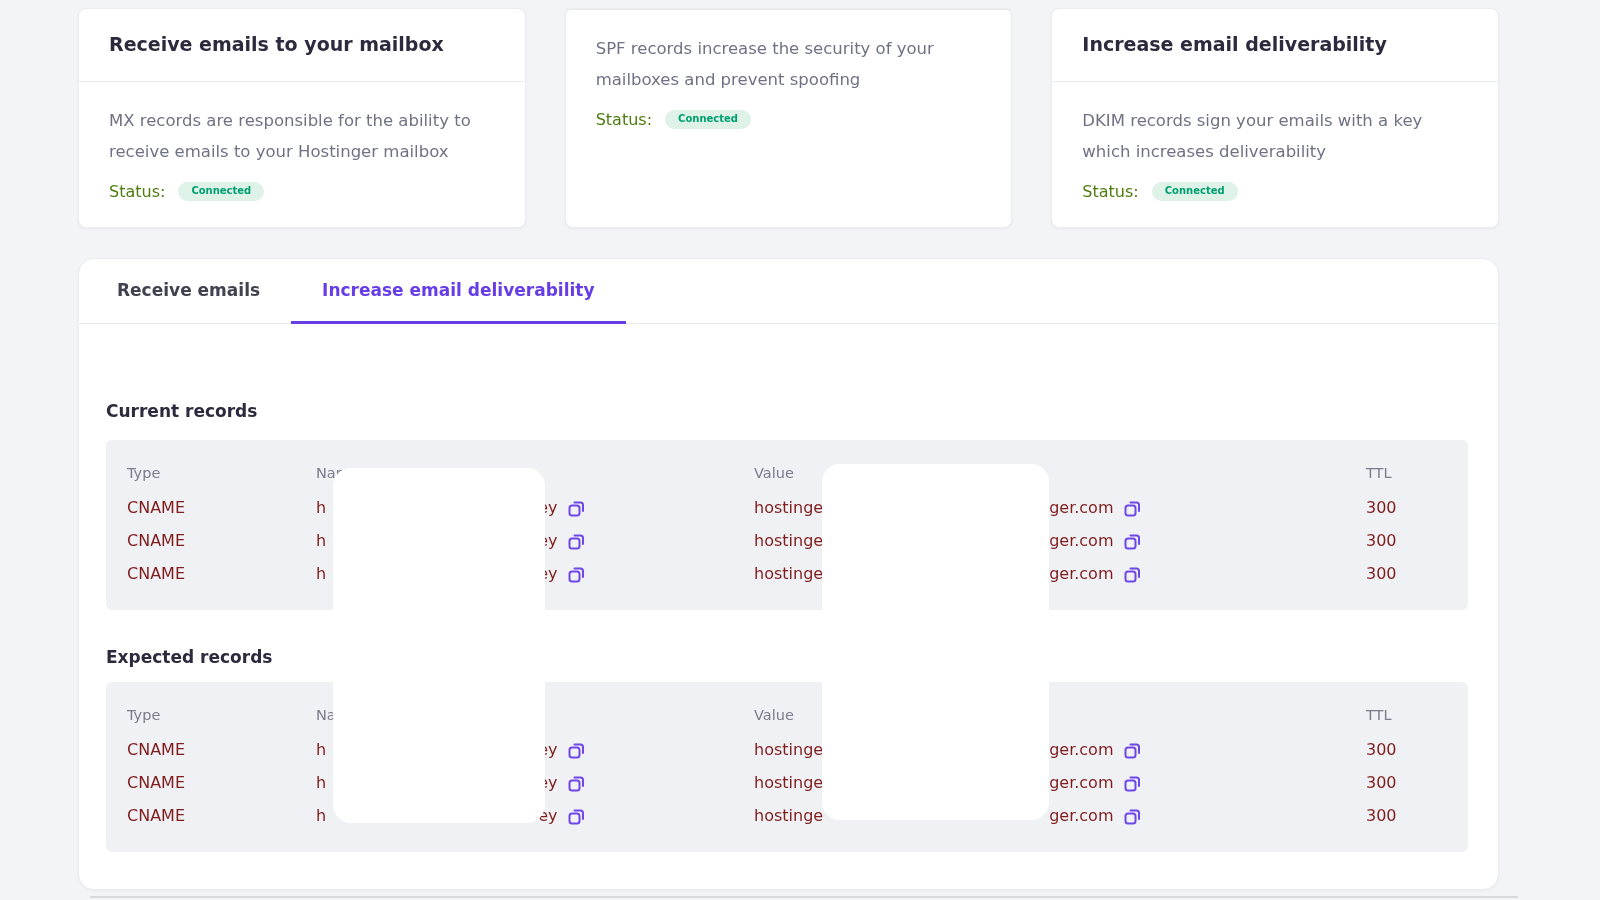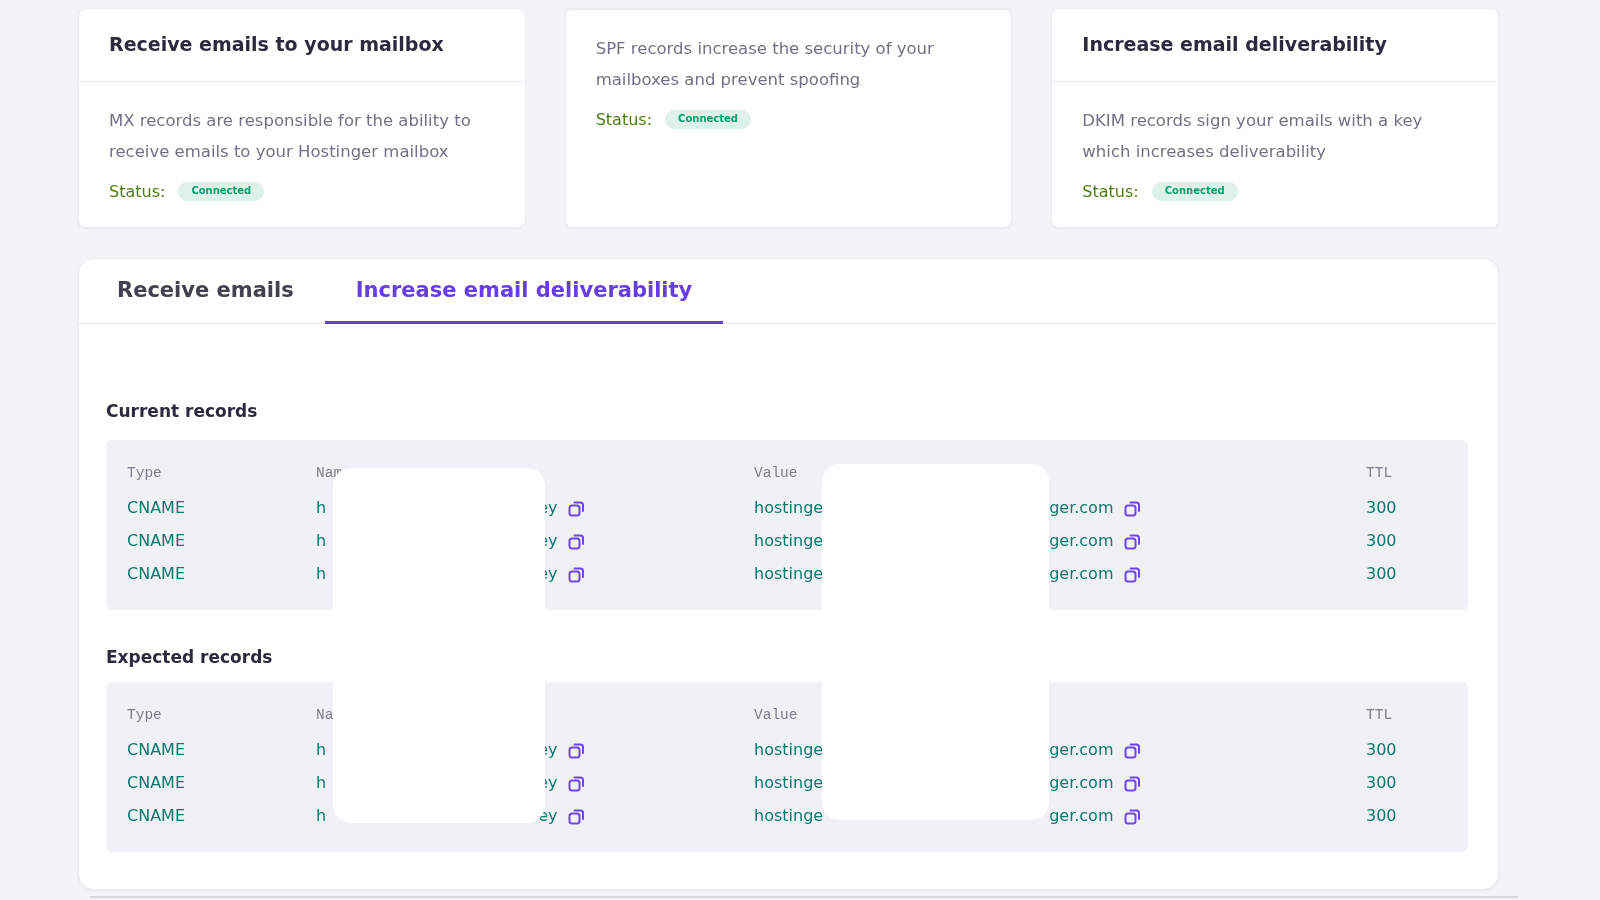--- a/index.html
+++ b/index.html
@@ -73,21 +73,21 @@
   .tabs {
     display: flex;
     height: 65px;
     border-bottom: 1px solid #e9eaee;
     padding-left: 7px;
   }
   .tab {
     padding: 0 31px;
     display: flex;
     align-items: center;
-    font-size: 21px;
+    font-size: 17px;
     font-weight: 700;
     color: #40424f;
     cursor: pointer;
     border-bottom: 3px solid transparent;
     margin-bottom: -1px;
   }
   .tab.active {
     color: #673de6;
     border-bottom-color: #673de6;
   }
@@ -108,28 +108,27 @@
     height: 170px;
   }
   .rtable.second { margin-top: 13px; }
   .thead {
     display: flex;
     align-items: center;
     height: 16px;
     margin-bottom: 10px;
     font-size: 14.5px;
     color: #797d8c;
-    font-family: Liberation Mono, monospace;
   }
   .trow {
     display: flex;
     align-items: center;
     height: 33px;
     font-size: 16px;
-    color: #0f766e;
+    color: #7f1d1d;
   }
   .c-type { width: 189px; }
   .c-name { width: 438px; display: flex; align-items: center; }
   .c-value { flex: 1; display: flex; align-items: center; }
   .c-ttl { width: 80px; text-align: left; }
   .ngap { width: 212px; }
   .vgap { width: 226px; }
   .copy-btn {
     margin-left: 9px;
     width: 20px; height: 20px;

